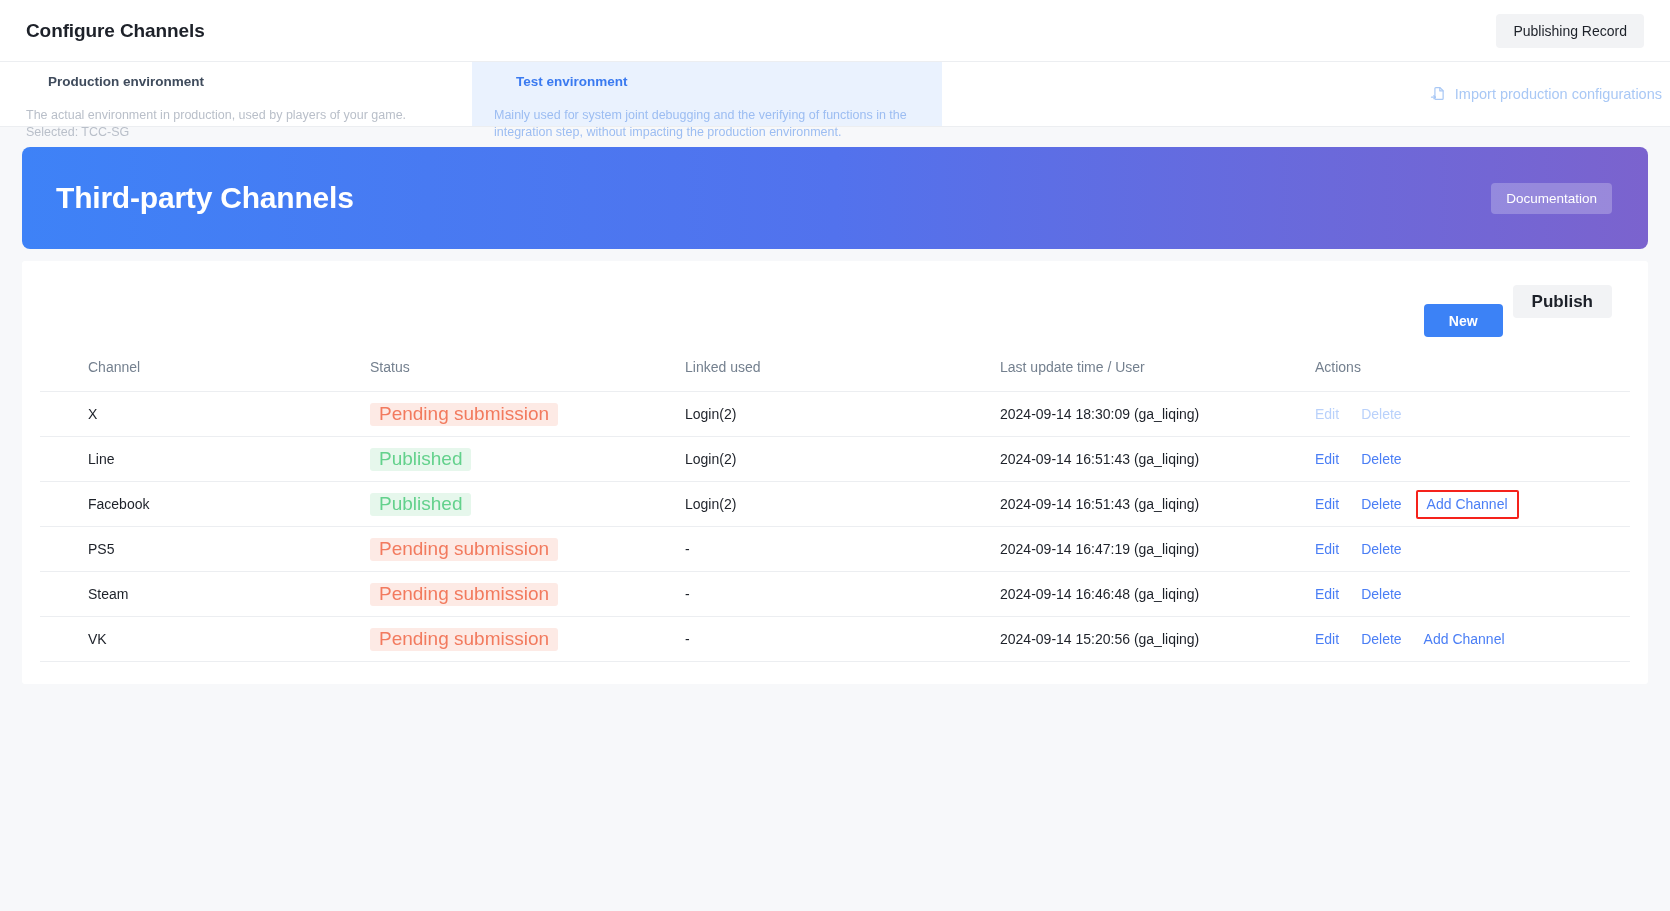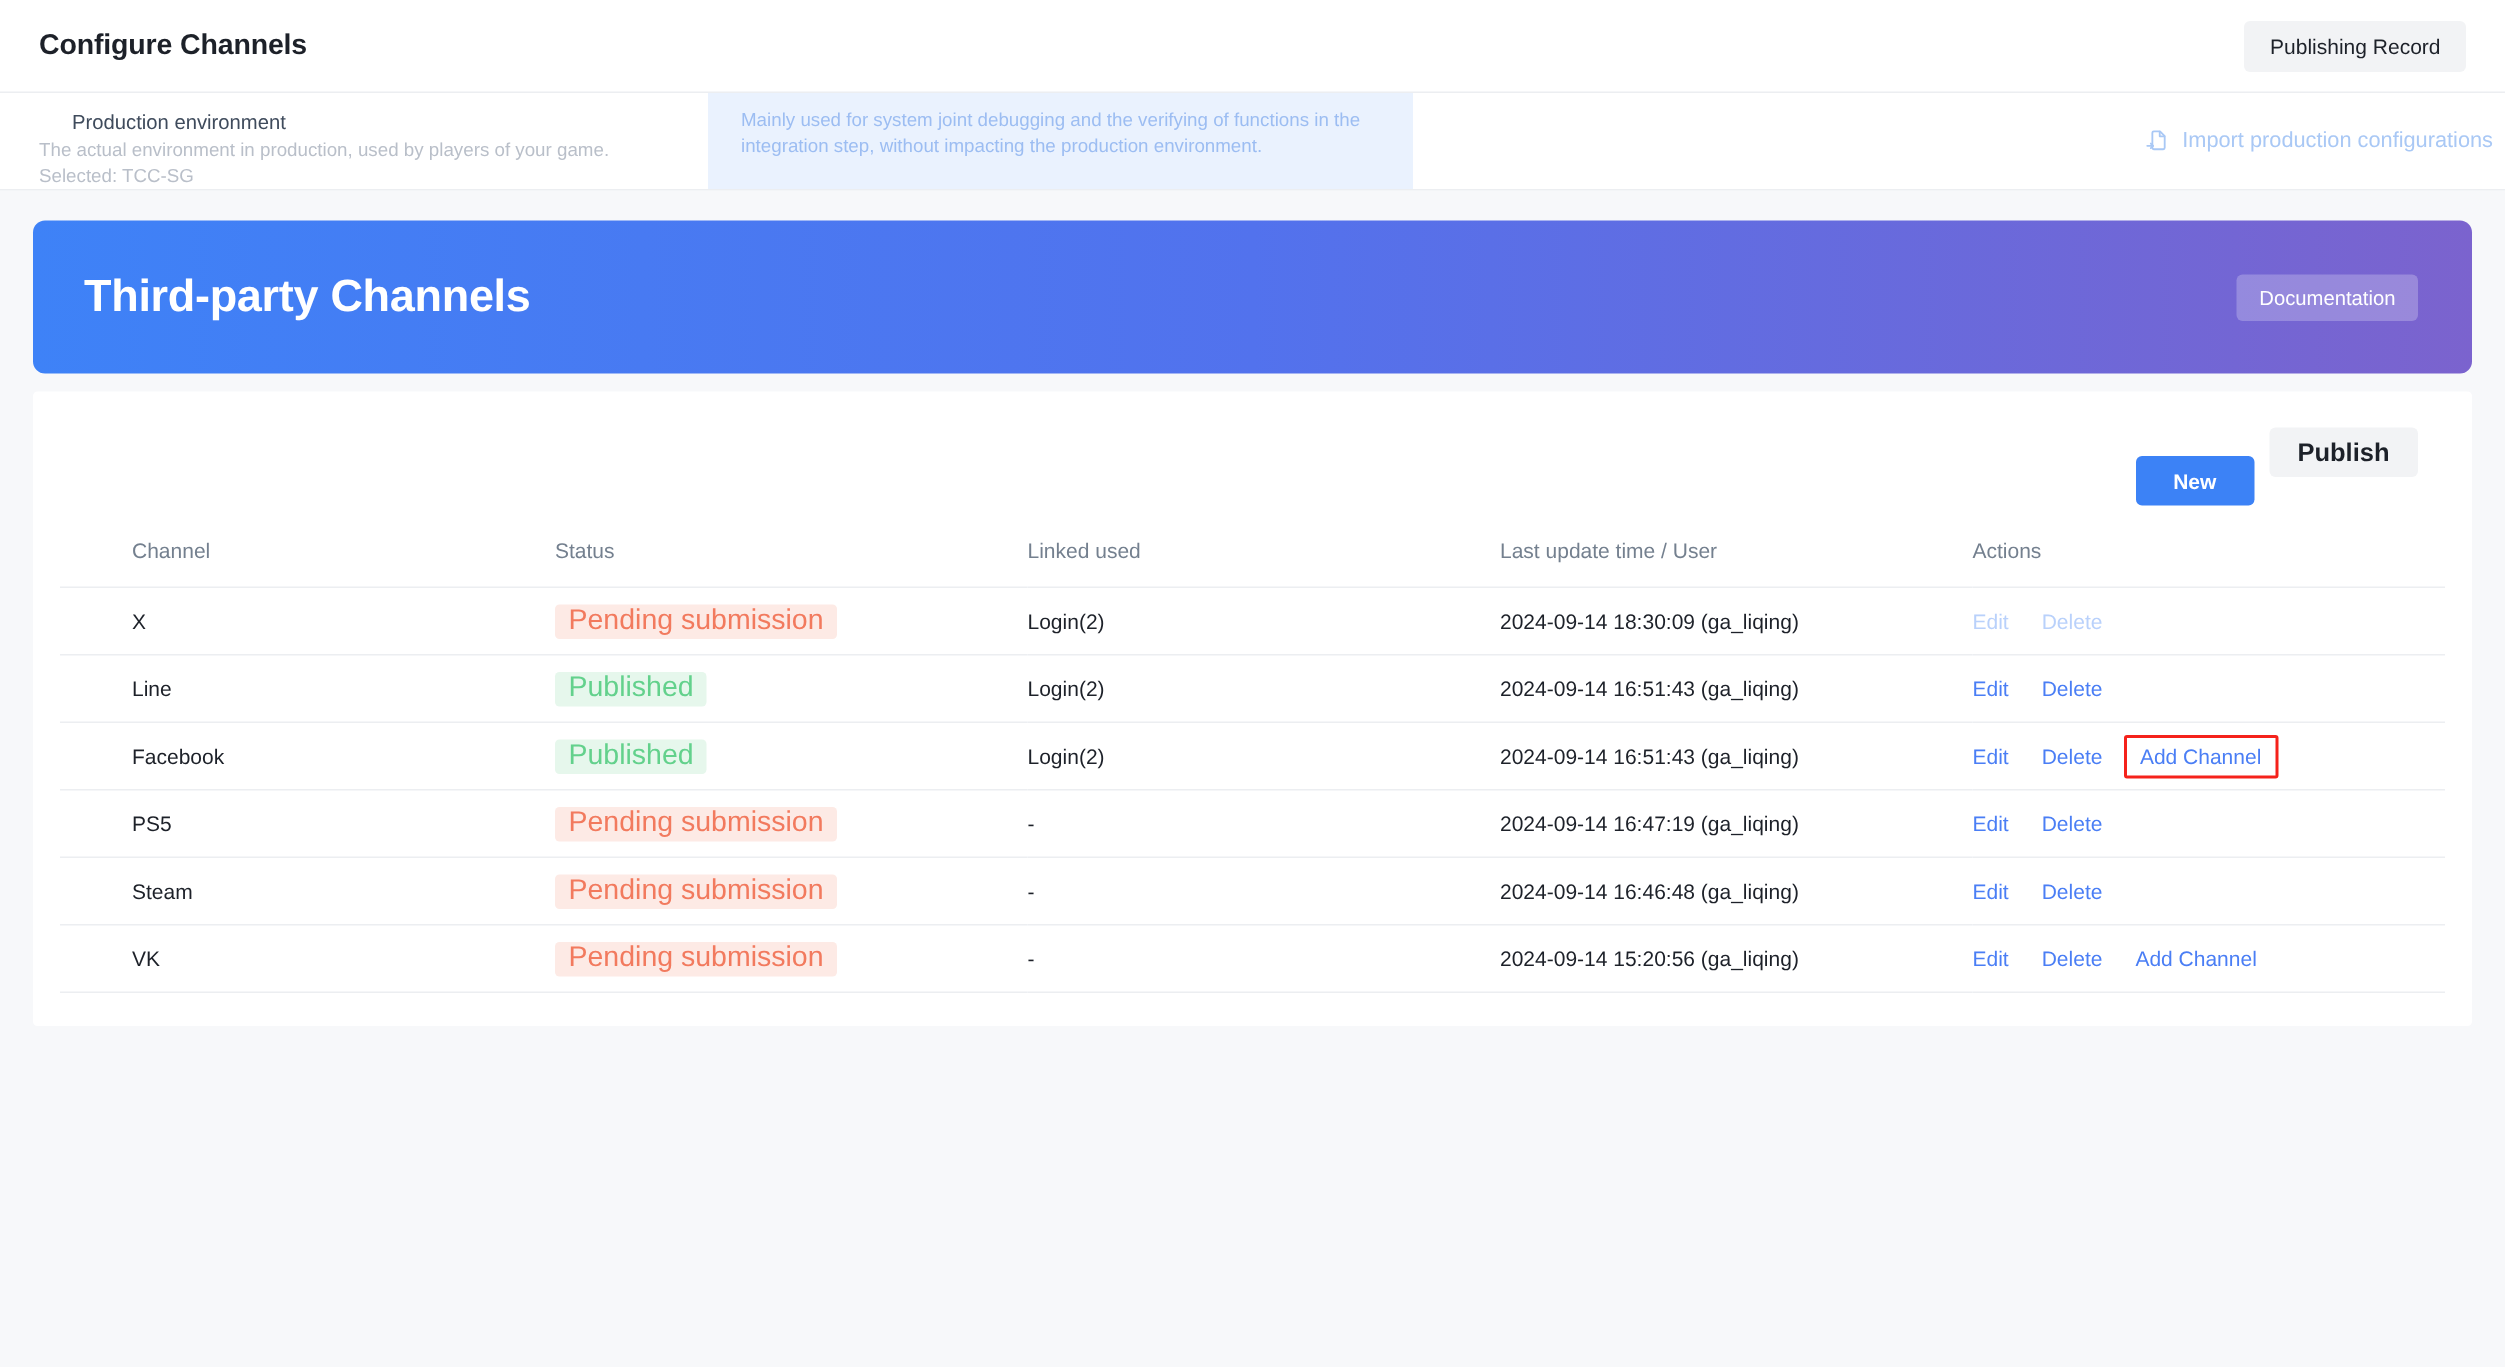--- a/index.html
+++ b/index.html
@@ -57,24 +57,24 @@
   }
   .env-card.production { }
   .env-card.test {
     background: #eaf2fe;
     width: 470px;
     padding-left: 22px;
     padding-right: 24px;
   }
   .env-name {
     font-size: 13.5px;
-    font-weight: normal;
+    font-weight: bold;
     color: #3f4b5c;
     line-height: 19px;
-    margin-bottom: 1px;
+    margin-bottom: 16px;
     padding-left: 22px;
   }
   .env-card.test .env-name { color: #3a7af0; }
   .env-desc {
     font-size: 12.5px;
     color: #b9bfc9;
     line-height: 17px;
   }
   .env-card.test .env-desc { color: #9cbdf2; }
   .env-selected {
@@ -245,20 +245,21 @@
 
 <div class="env-row">
 
   <div class="env-card production">
     <div class="env-name">Production environment</div>
     <div class="env-desc">The actual environment in production, used by players of your game.</div>
     <div class="env-selected">Selected: TCC-SG</div>
   </div>
 
   <div class="env-card test">
+    <div class="env-name">Test environment</div>
     <div class="env-desc">Mainly used for system joint debugging and the verifying of functions in the integration step, without impacting the production environment.</div>
   </div>
 
   <div class="import-link">
     <span>
       <svg class="import-icon" viewBox="0 0 18 18" fill="none" stroke="#a9c8f5" stroke-width="1.3" stroke-linecap="round" stroke-linejoin="round">
         <path d="M6.2 2.2h4.4l3.3 3.3v8.3a1 1 0 0 1-1 1H6.2a1 1 0 0 1-1-1V3.2a1 1 0 0 1 1-1z"></path>
         <path d="M10.4 2.4v3.3h3.3"></path>
         <path d="M1.6 12.4h4.0"></path>
         <path d="M4.1 10.8l1.6 1.6-1.6 1.6"></path>

